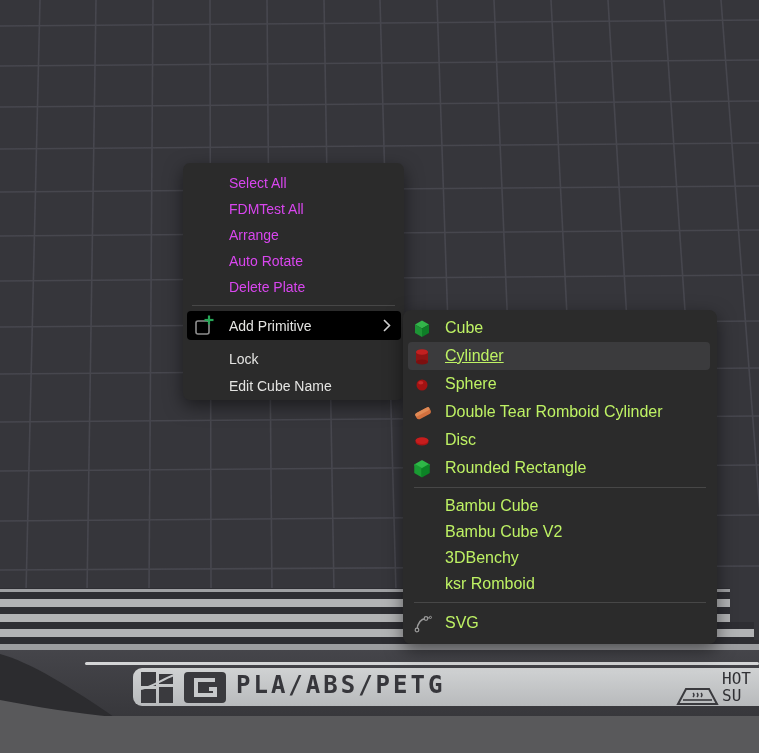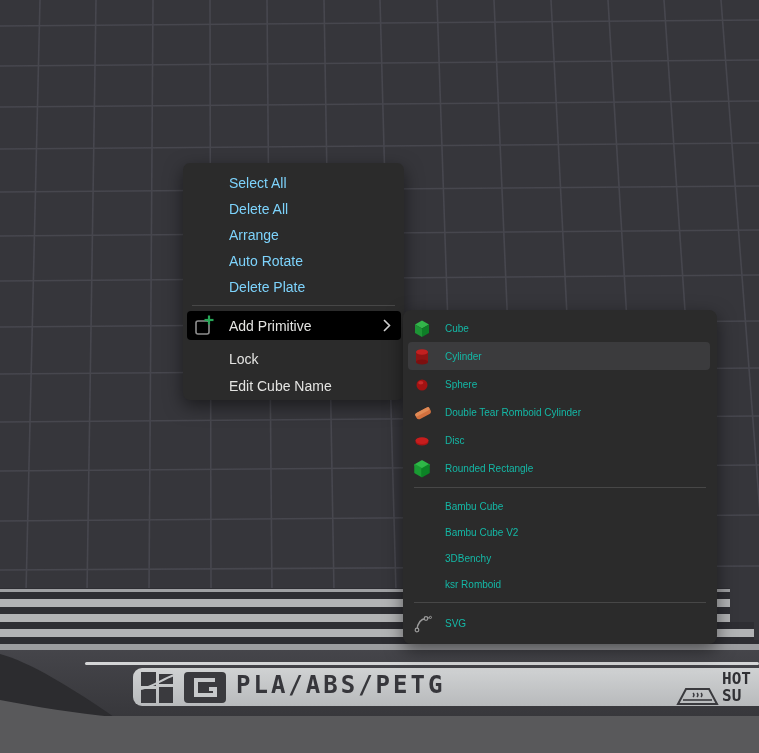--- a/index.html
+++ b/index.html
@@ -35,47 +35,47 @@
   #label-strip{left:133px;top:668px;width:626px;height:38px;z-index:5;
     background:linear-gradient(#d0d2d3,#b8babc);
     border-radius:9px 0 0 9px;display:flex;align-items:center;}
   #logo-1{left:141px;top:672px;z-index:6;}
   #logo-2{left:184px;top:672px;z-index:6;}
   #plate-material{left:236px;top:671px;z-index:6;
     font-family:"DejaVu Sans Mono", monospace;font-weight:bold;font-size:24px;
     letter-spacing:3px;color:#36363b;white-space:nowrap;}
   #hot-icon{left:676px;top:676px;z-index:6;}
   #hot-warning{left:722px;top:670px;width:37px;height:36px;overflow:hidden;z-index:6;
-    font-family:"DejaVu Sans Mono", monospace;font-weight:bold;font-size:16px;
+    font-family:"DejaVu Sans Mono", monospace;font-weight:normal;font-size:16px;
     line-height:17px;color:#303034;letter-spacing:0;white-space:nowrap;}
 
   
   #corner-svg{left:0;top:650px;z-index:7;}
   #outside-grey{left:0;top:716px;width:759px;height:37px;background:#59595b;z-index:7;}
 
   
   .menu{background:#2b2b2b;border-radius:7px;box-shadow:0 6px 18px rgba(0,0,0,.5);}
   #main-menu{left:183px;top:163px;width:221px;z-index:10;padding:7px 0 6px 0;}
   .mi{position:relative;height:26px;display:flex;align-items:center;
       padding-left:46px;font-size:14px;color:#e4e4e2;}
-  .mi.disabled{color:#7dd3fc;}
+  .mi.disabled{color:#d946ef;}
   .mi.tall{height:27px;align-items:flex-end;}
   .sep{height:1px;background:#474747;margin:5px 9px;}
   #add-primitive-row{height:29px;background:#000000;border-radius:4px;margin:0 3px 0 4px;
       padding-left:42px;}
   #add-primitive-row .row-icon{position:absolute;left:6px;top:4px;}
   .chevron{position:absolute;right:10px;top:8px;}
 
   
   #sub-menu{left:403px;top:310px;width:314px;z-index:11;padding:4px 0 6px 0;border-radius:8px;}
   .smi{position:relative;height:28px;display:flex;align-items:center;
-      padding-left:42px;font-size:10px;color:#14b8a6;}
+      padding-left:42px;font-size:16px;color:#bef264;}
   .smi .row-icon{position:absolute;left:11px;top:6px;}
   .smi.model{height:26px;text-align:right;}
-  .smi.hl{background:#3b3b3d;border-radius:4px;margin:0 7px 0 5px;padding-left:37px;}
+  .smi.hl{background:#3b3b3d;border-radius:4px;margin:0 7px 0 5px;padding-left:37px;text-decoration:underline;}
   .smi.hl .row-icon{left:6px;}
   #sub-menu .sep{margin:5px 11px;}
 </style>
 </head>
 <body>
 
 <svg id="grid-svg" class="abs" width="759" height="592">
   <g stroke="#4a4a52" stroke-width="1.6" opacity="0.85">
     <line x1="-19" y1="0" x2="-37" y2="592"></line>
     <line x1="40" y1="0" x2="26" y2="592"></line>
@@ -153,21 +153,21 @@
   <path d="M0,4 C30,12 72,38 114,67 L0,67 Z" fill="#2c2c2f"></path>
   <path d="M0,50 C36,57 76,63 114,67 L0,67 Z" fill="#59595b"></path>
 </svg>
 <div id="outside-grey" class="abs"></div>
 
 <div id="main-menu" class="abs menu">
   <div class="mi disabled">
     <span>Select All</span>
   </div>
   <div class="mi disabled">
-    <span>Delete All</span>
+    <span>FDMTest All</span>
   </div>
   <div class="mi disabled">
     <span>Arrange</span>
   </div>
   <div class="mi disabled">
     <span>Auto Rotate</span>
   </div>
   <div class="mi disabled">
     <span>Delete Plate</span>
   </div>

